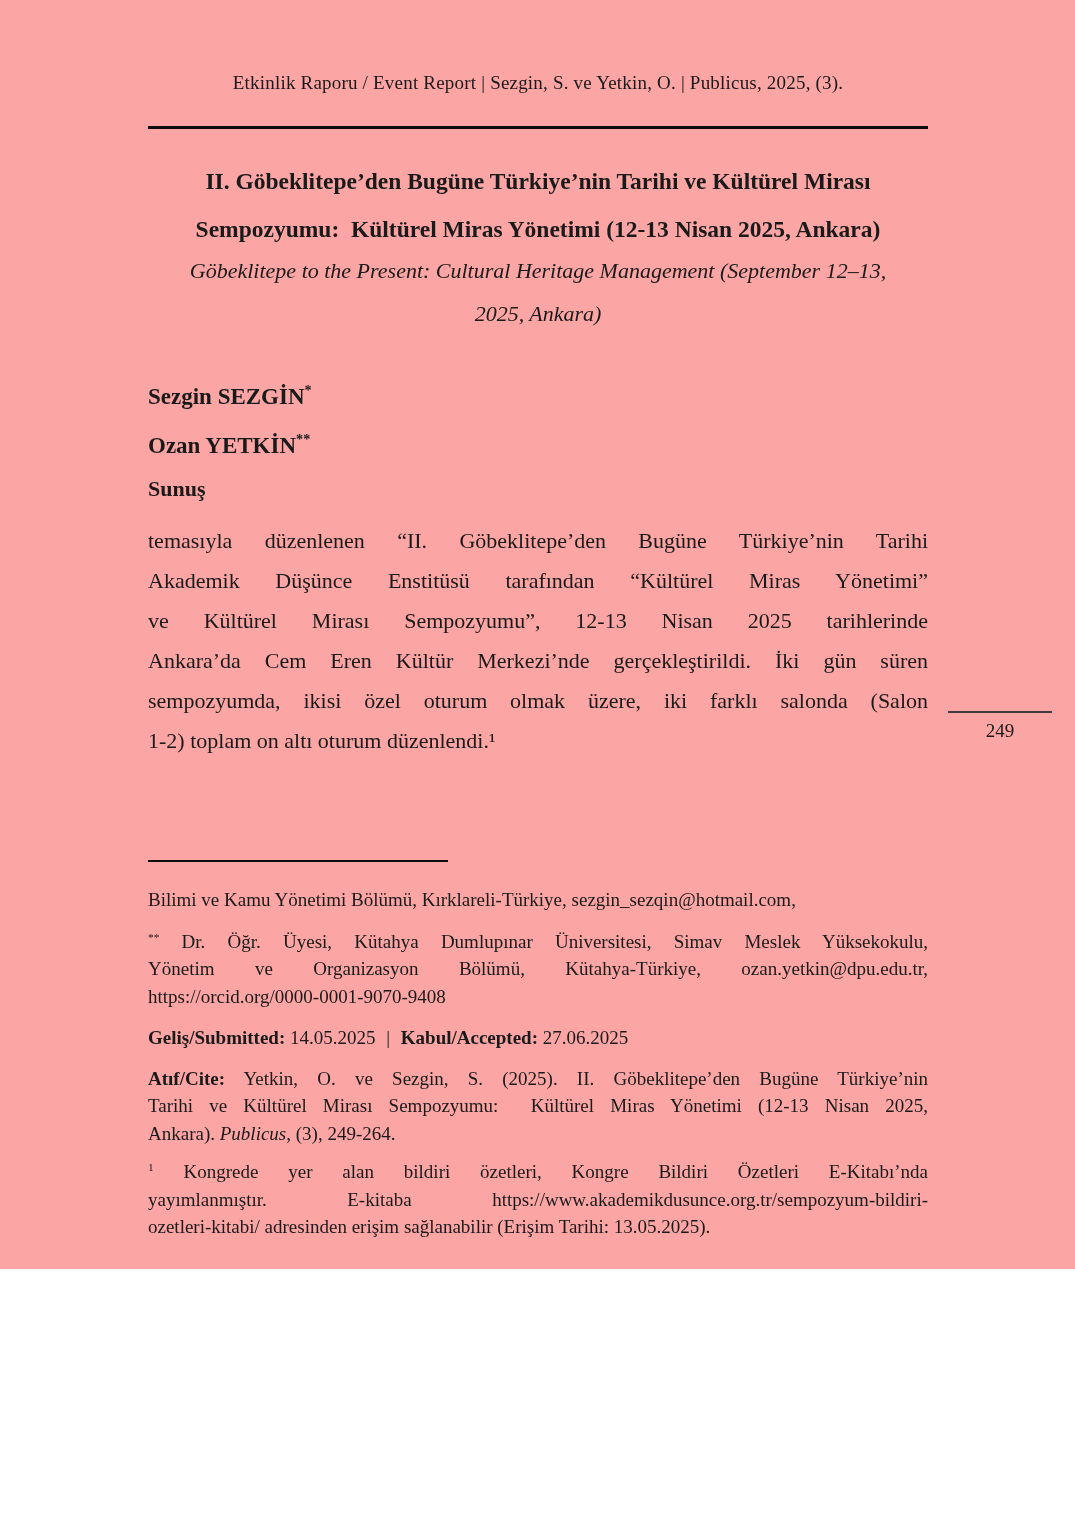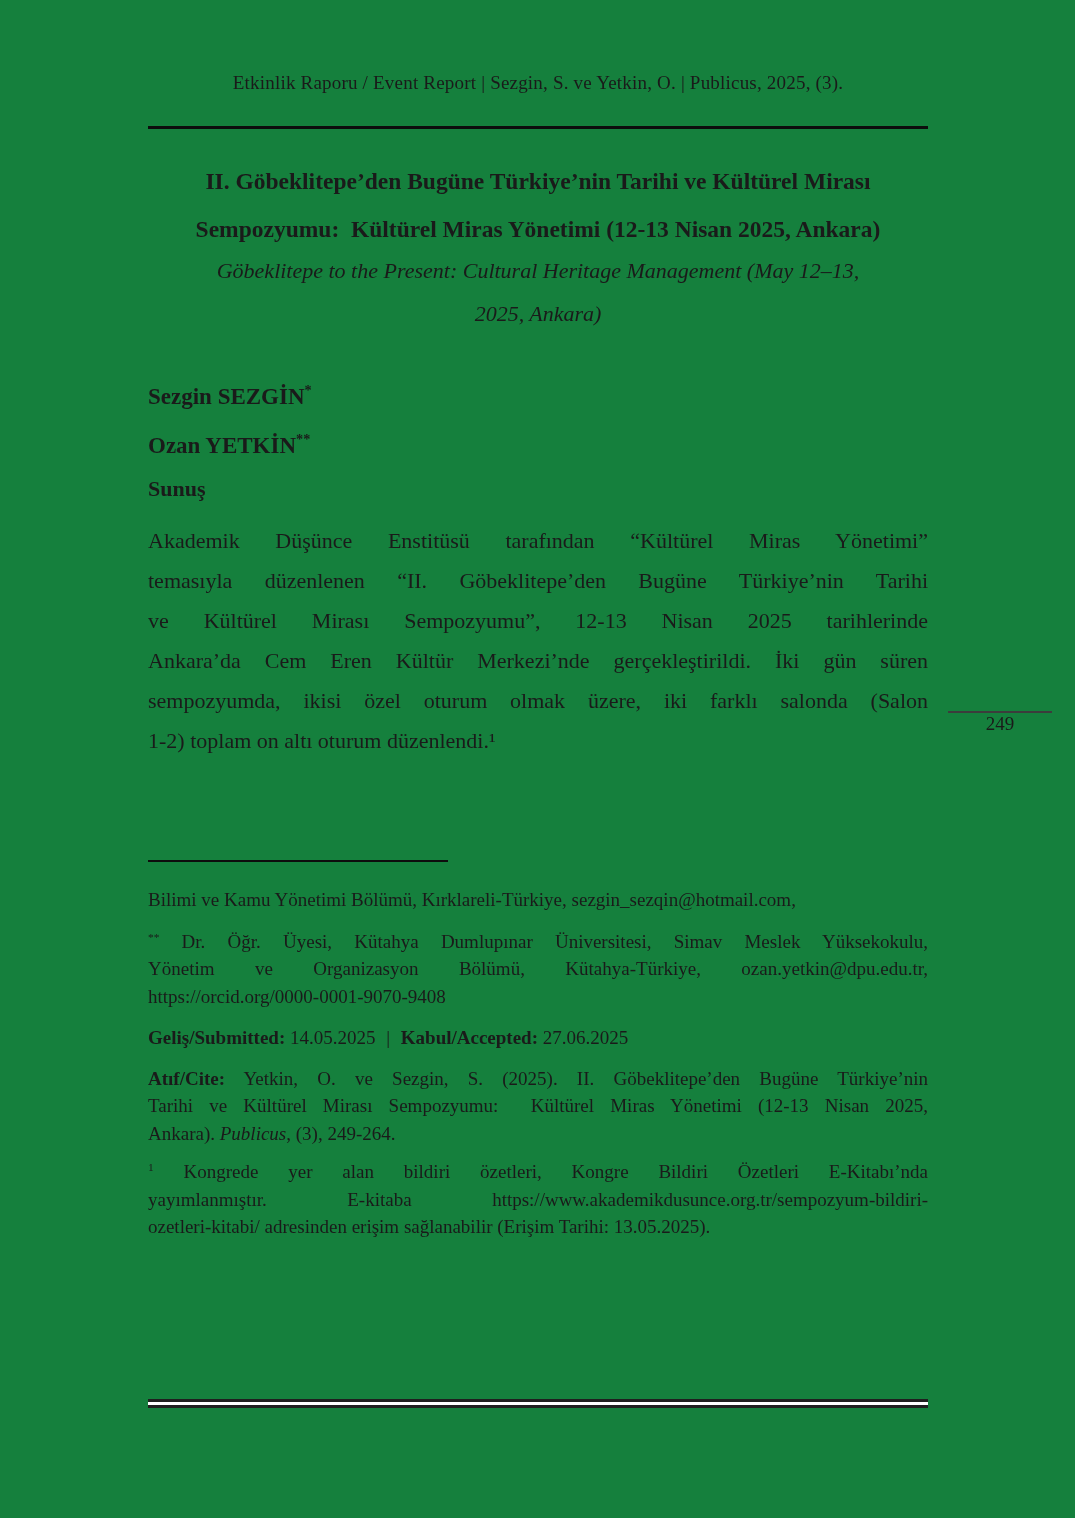--- a/index.html
+++ b/index.html
@@ -1,20 +1,20 @@
 <!DOCTYPE html>
 <html lang="tr"><head>
 <meta charset="utf-8">
 <style>
   html, body { margin: 0; padding: 0; background: #ffffff; }
   .page {
     position: relative;
     width: 1075px;
-    height: 1518px;
-    background: #15803d;
+    height: 1269px;
+    background: #fca5a5;
     color: #1a1a1a;
     font-family: "Liberation Serif", "DejaVu Serif", serif;
     overflow: hidden;
   }
   .abs { position: absolute; left: 148px; width: 780px; }
 
   
   .running-header {
     top: 72px;
     font-size: 19px;
@@ -65,21 +65,21 @@
   }
 
   
   .pageno {
     position: absolute;
     left: 948px;
     top: 711px;
     width: 104px;
   }
   .pageno-rule { height: 2px; background: #3c3c3c; }
-  .pageno-num { text-align: center; font-size: 19px; }
+  .pageno-num { text-align: center; font-size: 19px; padding-top: 7px; }
 
   
   .footer {
     top: 860px;
     font-size: 19px;
     line-height: 27.5px;
   }
   .fn-sep { width: 300px; height: 2px; background: #0d0d0d; margin-bottom: 24px; }
   .fn { margin-bottom: 14px; }
   .fn sup { font-size: 60%; line-height: 0; }
@@ -109,34 +109,34 @@
   <div class="abs running-header">Etkinlik Raporu / Event Report | Sezgin, S. ve Yetkin, O. | Publicus, 2025, (3).</div>
 
   <div class="abs top-rule"></div>
 
   <div class="abs title-tr lines-center">
       <div class="line">II. Göbeklitepe’den Bugüne Türkiye’nin Tarihi ve Kültürel Mirası</div>
       <div class="line last">Sempozyumu:&nbsp; Kültürel Miras Yönetimi (12-13 Nisan 2025, Ankara)</div>
     </div>
 
   <div class="abs title-en lines-center">
-      <div class="line">Göbeklitepe to the Present: Cultural Heritage Management (May 12–13,</div>
+      <div class="line">Göbeklitepe to the Present: Cultural Heritage Management (September 12–13,</div>
       <div class="line last">2025, Ankara)</div>
     </div>
 
   <div class="abs authors">
     <div class="author"><span>Sezgin SEZGİN</span><sup>*</sup></div>
     <div class="author"><span>Ozan YETKİN</span><sup>**</sup></div>
   </div>
 
   <div class="abs section-heading">Sunuş</div>
 
   <div class="abs intro-para lines-just">
+      <div class="line">temasıyla düzenlenen “II. Göbeklitepe’den Bugüne Türkiye’nin Tarihi</div>
       <div class="line">Akademik Düşünce Enstitüsü tarafından “Kültürel Miras Yönetimi”</div>
-      <div class="line">temasıyla düzenlenen “II. Göbeklitepe’den Bugüne Türkiye’nin Tarihi</div>
       <div class="line">ve Kültürel Mirası Sempozyumu”, 12-13 Nisan 2025 tarihlerinde</div>
       <div class="line">Ankara’da Cem Eren Kültür Merkezi’nde gerçekleştirildi. İki gün süren</div>
       <div class="line">sempozyumda, ikisi özel oturum olmak üzere, iki farklı salonda (Salon</div>
       <div class="line last">1-2) toplam on altı oturum düzenlendi.¹</div>
     </div>
 
   <div class="pageno">
     <div class="pageno-rule"></div>
     <div class="pageno-num">249</div>
   </div>

